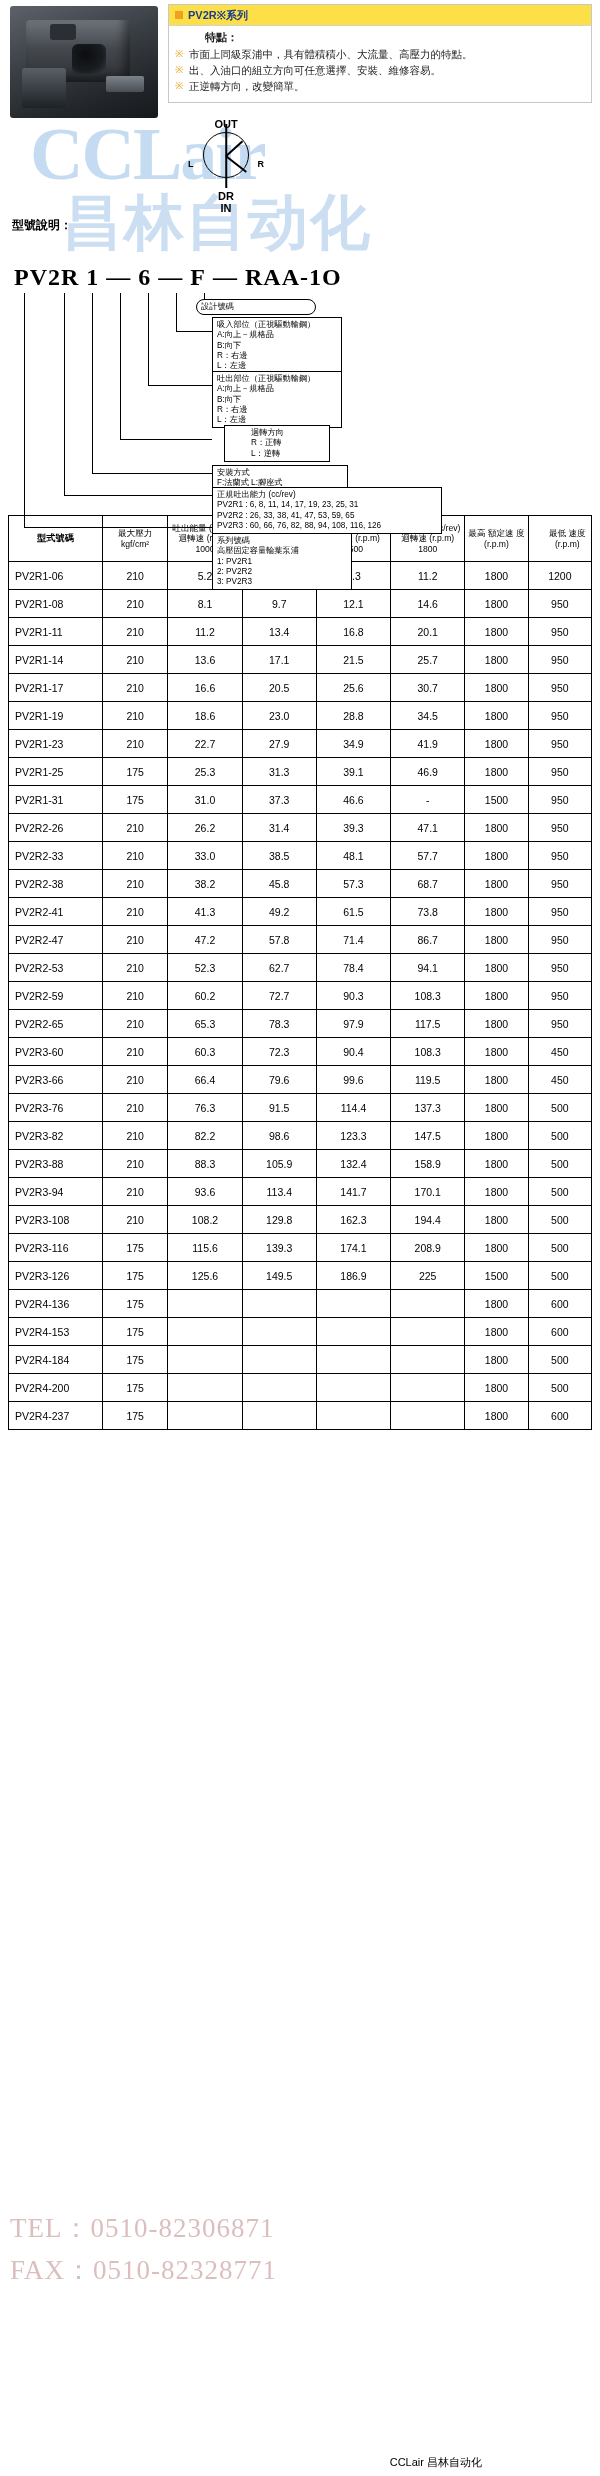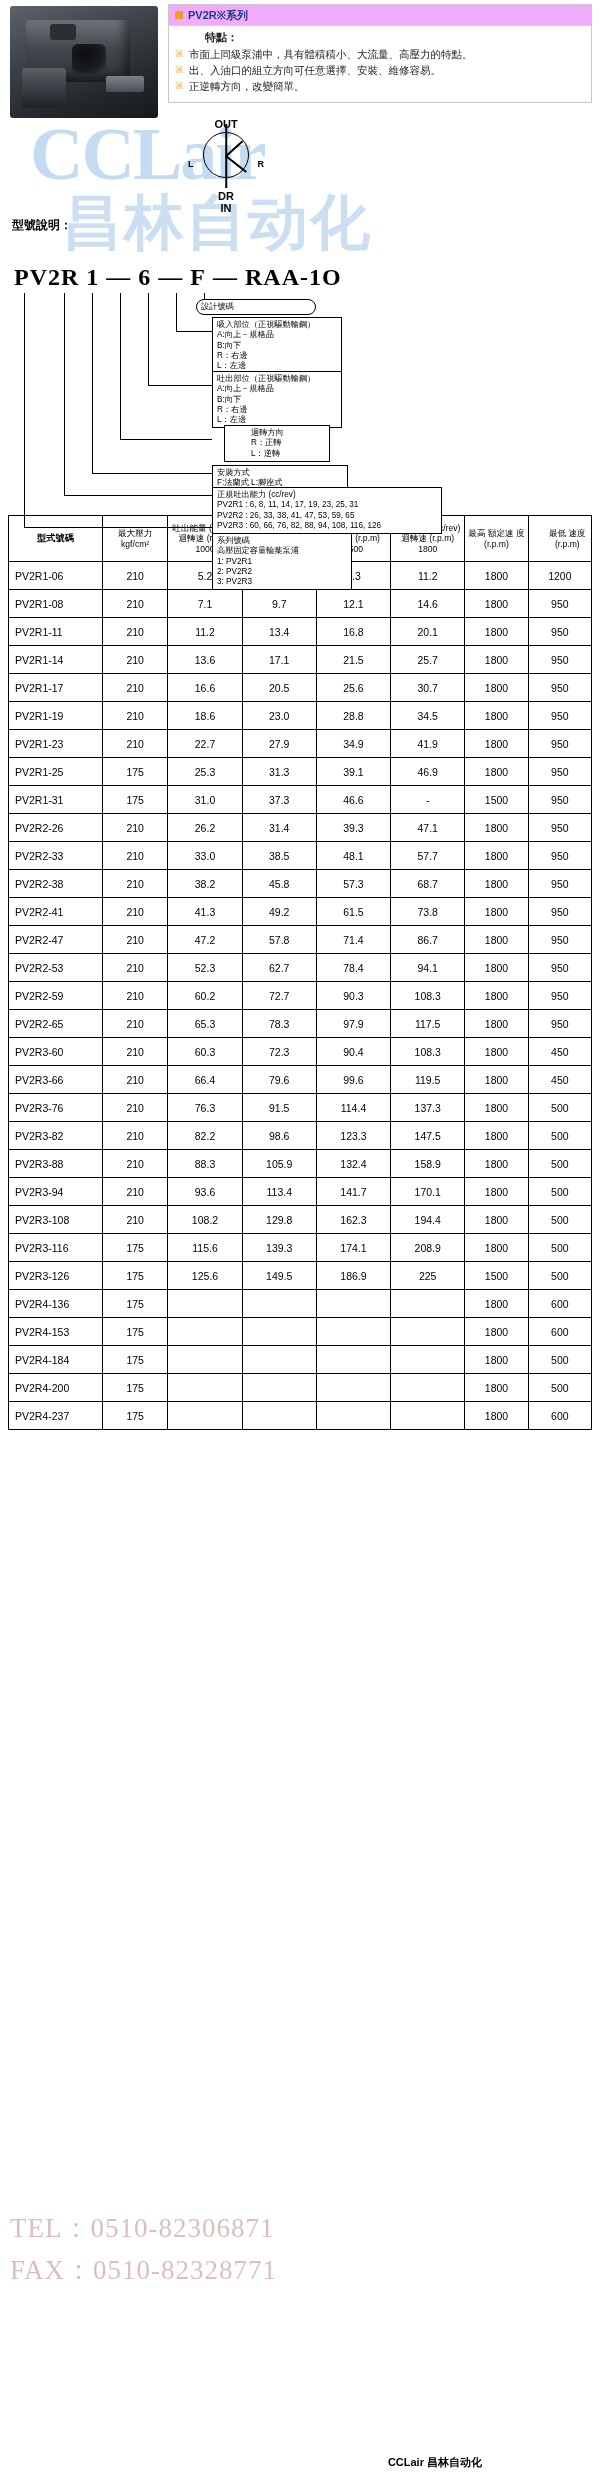--- a/index.html
+++ b/index.html
@@ -81,21 +81,21 @@
 
   
   .feature-box {
     position: absolute;
     left: 168px; top: 4px;
     width: 424px;
     border: 1px solid #c8c8c8;
     background: #fff;
   }
   .feature-title {
-    background: #f0abfc;
+    background: #fde047;
     border-bottom: 1px solid #d4d4d4;
     padding: 2px 6px;
     font-size: 11px;
     color: #1a3e8c;
     font-weight: bold;
   }
   .feature-title .sq {
     display:inline-block; width:8px; height:8px;
     background:#f0a020; margin-right:5px;
   }
@@ -222,21 +222,21 @@
   }
   .contact-overlay div { padding-left: 10px; line-height: 1.55; }
 
   .footer {
     position: absolute;
     left: 0; bottom: 6px;
     width: 496px;
     text-align: right;
     padding-right: 14px;
     font-size: 11px;
-    font-weight: bold;
+    font-weight: normal;
     color: #000;
   }
 </style>
 </head>
 <body>
 
 <div class="page">
 
   <div class="top">
 
@@ -376,21 +376,21 @@
           <td>5.2</td>
           <td>7.4</td>
           <td>9.3</td>
           <td>11.2</td>
           <td>1800</td>
           <td>1200</td>
         </tr>
         <tr>
           <td class="first">PV2R1-08</td>
           <td>210</td>
-          <td>7.1</td>
+          <td>8.1</td>
           <td>9.7</td>
           <td>12.1</td>
           <td>14.6</td>
           <td>1800</td>
           <td>950</td>
         </tr>
         <tr>
           <td class="first">PV2R1-11</td>
           <td>210</td>
           <td>11.2</td>

